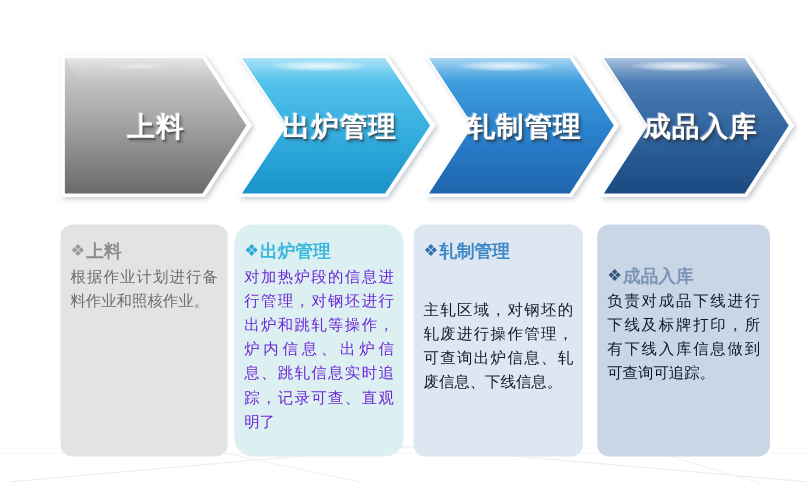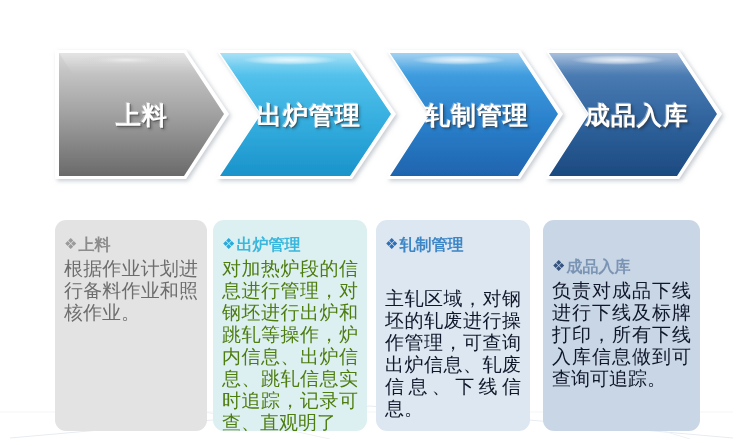--- a/index.html
+++ b/index.html
@@ -73,21 +73,21 @@
   
   .cards {
     position: absolute;
     left: 0;
     top: 195px;
     width: 733px;
     height: 244px;
   }
   .card {
     position: absolute;
-    top: 25px;
+    top: 9px;
     height: 211px;
     border-radius: 11px;
     box-sizing: border-box;
     padding: 14px 9px 8px 9px;
     overflow: hidden;
   }
   .card-title {
     font-family: "DejaVu Serif", "Liberation Serif", serif;
     font-size: 16px;
     font-weight: bold;
@@ -96,40 +96,40 @@
     white-space: nowrap;
   }
   .card-bullet {
     font-size: 15px;
     font-family: "DejaVu Sans", "Liberation Sans", sans-serif;
     vertical-align: 1px;
     margin-right: 1px;
   }
   .card-body {
     font-family: "DejaVu Sans", "Liberation Sans", sans-serif;
-    font-size: 19px;
+    font-size: 14px;
     line-height: 22px;
     letter-spacing: 0px;
     margin: 0;
     text-align: justify;
     text-justify: inter-ideograph;
   }
 
   #card-0 { left: 55px;  width: 152px; background: #e3e3e3; }
-  #card-1 { left: 213px; width: 154px; background: #ddf0f1; }
+  #card-1 { left: 213px; width: 154px; background: #ddf0f1; border-radius: 17px; }
   #card-2 { left: 376px; width: 154px; background: #dde7f1; }
   #card-3 { left: 543px; width: 157px; background: #c9d6e6; }
 
   #card-0 .card-title { color: #8c8c8c; }
   #card-0 .card-bullet { color: #9a9a9a; }
   #card-0 .card-body  { color: #6d6d6d; }
 
   #card-1 .card-title { color: #39b7dd; }
   #card-1 .card-bullet { color: #2aa9dd; }
-  #card-1 .card-body  { color: #4d7c0f; }
+  #card-1 .card-body  { color: #6d28d9; }
 
   #card-2 .card-title { color: #3d86c6; }
   #card-2 .card-bullet { color: #2f6fb5; }
   #card-2 .card-body  { color: #0f172a; margin-top: 32px; }
 
   #card-3 .card-title { color: #7b94b4; margin-top: 22px; }
   #card-3 .card-bullet { color: #35537f; }
   #card-3 .card-body  { color: #0f172a; }
 </style>
 </head>

